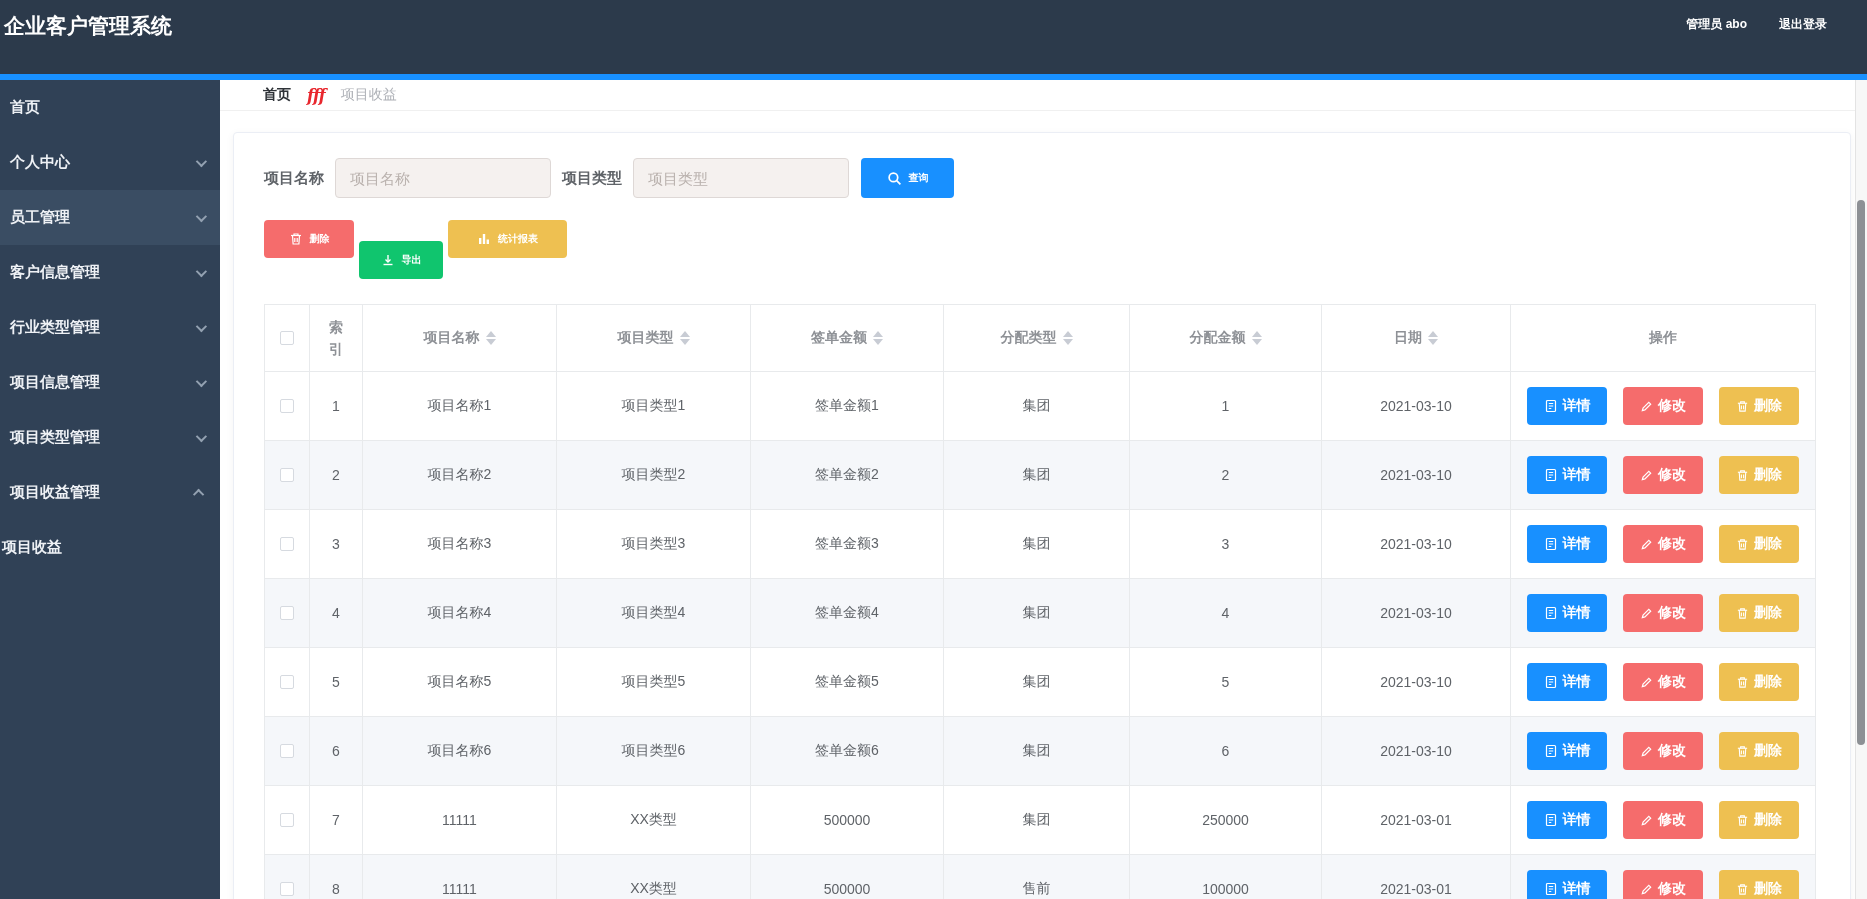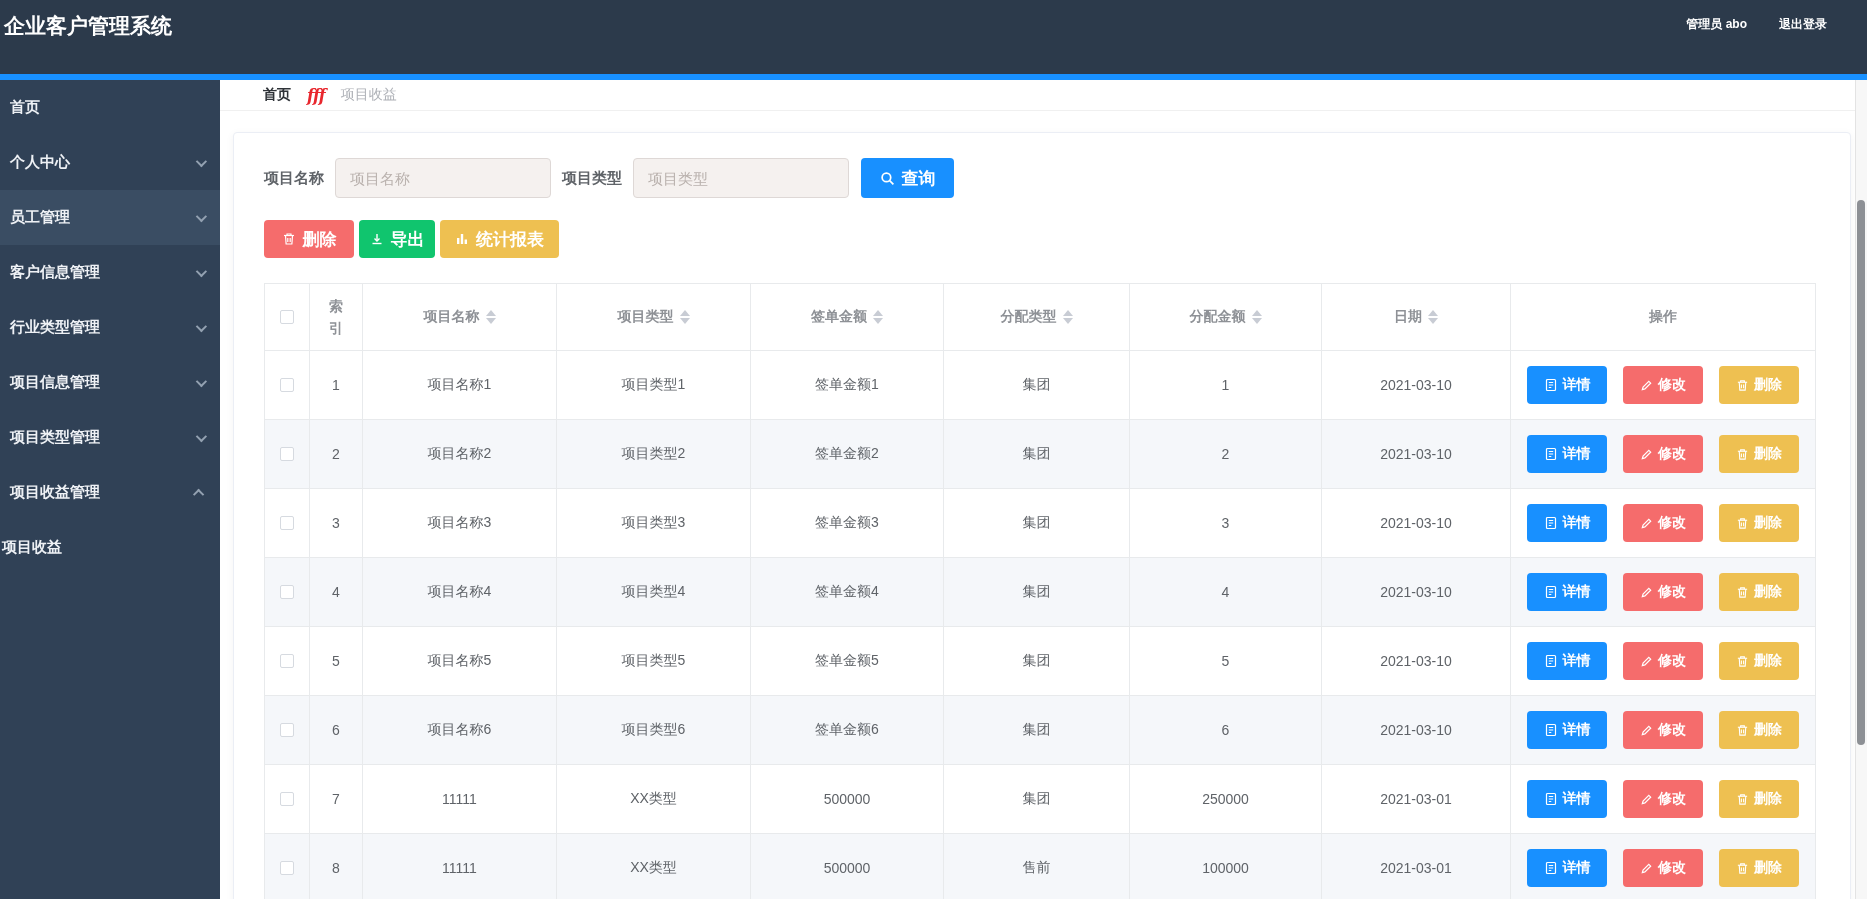--- a/index.html
+++ b/index.html
@@ -40,29 +40,29 @@
 
   
   .search-row { display:flex; align-items:center; height:40px; }
   .form-label { font-size:15px; font-weight:700; color:#5f6368; }
   .txt-input { width:216px; height:40px; margin-left:11px; background:#f5f1ef;
     border:1px solid #ded8d6; border-radius:4px; padding:0 14px; font-size:15px; color:#333;
     font-family:"Liberation Sans","DejaVu Sans",sans-serif; }
   .txt-input::placeholder { color:#b9b1ad; }
   .lbl2 { margin-left:11px; }
   .btn { display:inline-flex; align-items:center; justify-content:center; gap:7px;
-    border:none; border-radius:4px; color:#fff; font-size:17px; font-weight:700; cursor:pointer;
+    border:none; border-radius:4px; color:#fff; font-size:10px; font-weight:700; cursor:pointer;
     font-family:"Liberation Sans","DejaVu Sans",sans-serif; }
   .btn-query { width:93px; height:40px; margin-left:12px; background:#1890ff; }
 
   
   .toolbar { margin-top:22px; display:flex; gap:5px; }
   .toolbar .btn { height:38px; }
   .btn-danger  { background:#f56c6c; width:90px; }
-  .btn-success { background:#10c56e; width:76px; }
+  .btn-success { background:#10c56e; width:84px;margin-top:21px; }
   .btn-warning { background:#eec051; width:119px;font-family:Liberation Serif, serif; }
 
   
   .grid { margin-top:25px; border-collapse:collapse; table-layout:fixed; width:1551px; }
   .grid th, .grid td { border:1px solid #e8eaec; text-align:center; vertical-align:middle; }
   .grid th { height:67px; background:#fff; color:#8e9196; font-size:14px; font-weight:700; }
   .grid td { height:69px; color:#5f6368; font-size:14px; }
   .grid tbody tr:nth-child(even) { background:#f5f7fa; }
   .th-0 .th-label { display:inline-block; max-width:16px; line-height:1.6; }
   .sort { display:inline-flex; flex-direction:column; gap:2px; margin-left:6px; vertical-align:middle; }

